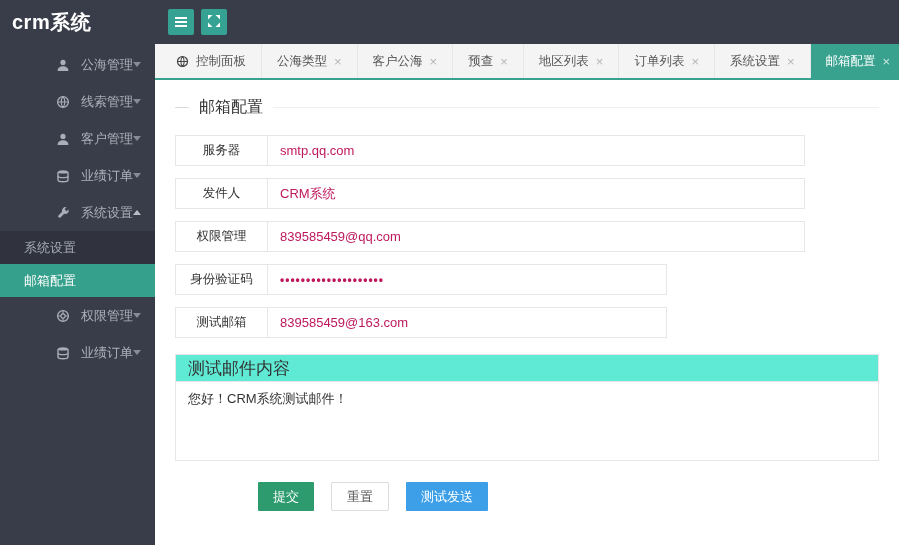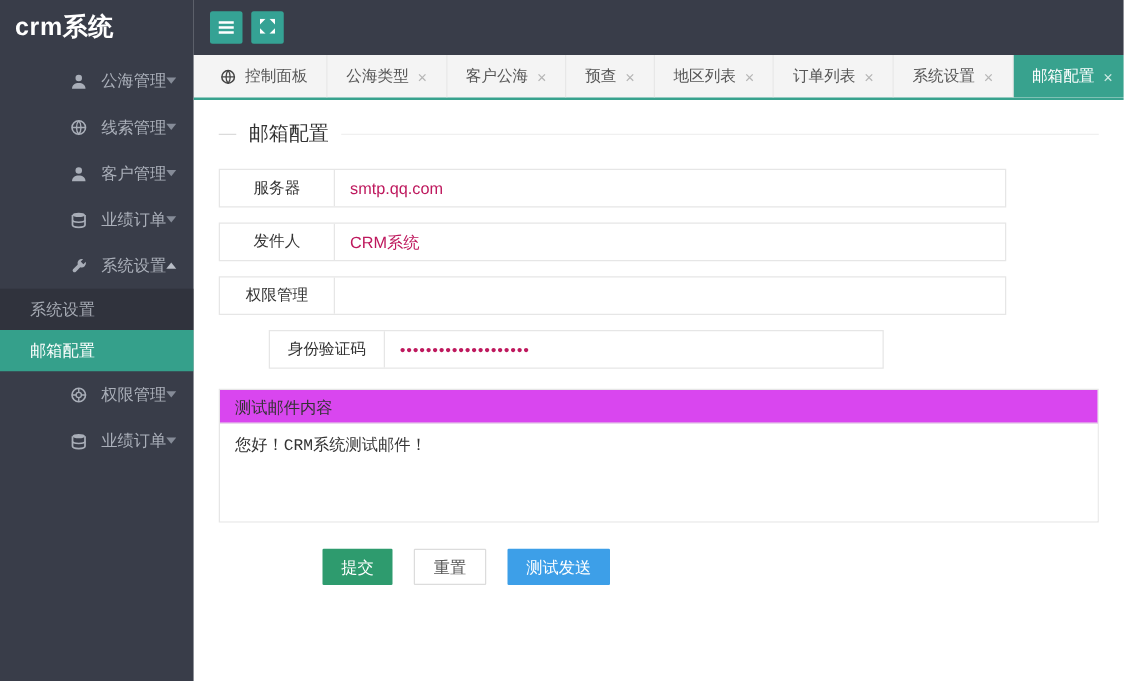--- a/index.html
+++ b/index.html
@@ -36,28 +36,28 @@
 
   
   .content { flex: 1; background: #fff; padding: 13px 20px 0 20px; position: relative; overflow: hidden; }
   .field-title { display: flex; align-items: center; gap: 10px; margin: 4px 0 17px 0; }
   .ft-dash { width: 14px; height: 1px; background: #DBDBDB; }
   .ft-rule { flex: 1; height: 1px; background: #F0F0F0; }
   .page-title { font-size: 16px; font-weight: normal; color: #333; }
 
   .form-row { display: flex; align-items: stretch; height: 31px; border: 1px solid #E6E6E6; background: #fff; margin-bottom: 12px; }
   .form-row.wide { width: 630px; }
-  .form-row.narrow { width: 492px; margin-left: 40px; }
+  .form-row.narrow { width: 492px; }
   .form-label { width: 92px; flex-shrink: 0; border-right: 1px solid #E6E6E6; display: flex; align-items: center; justify-content: center; font-size: 12.5px; color: #333; }
   .form-input { flex: 1; border: none; outline: none; background: transparent; padding: 0 12px; font-size: 13px; color: #be185d; font-family: inherit; }
   .form-input.password { letter-spacing: 1px; font-weight: bold; font-size: 12px; }
 
   .ta-block { width: 704px; border: 1px solid #E6E6E6; margin-top: 16px; }
-  .ta-header { height: 27px; line-height: 27px; padding-left: 12px; font-size: 13px; color: #333; border-bottom: 1px solid #E6E6E6; background: #d946ef; }
-  .ta-input { display: block; width: 100%; height: 78px; border: none; outline: none; resize: none; padding: 8px 12px; font-size: 13px; color: #333; font-family: Liberation Mono, monospace; }
+  .ta-header { height: 27px; line-height: 27px; padding-left: 12px; font-size: 17px; color: #333; border-bottom: 1px solid #E6E6E6; background: #5eead4; }
+  .ta-input { display: block; width: 100%; height: 78px; border: none; outline: none; resize: none; padding: 8px 12px; font-size: 13px; color: #333; font-family: Liberation Sans, sans-serif; }
 
   .btn-row { margin-top: 21px; padding-left: 83px; display: flex; gap: 17px; align-items: center; }
   .btn { height: 29px; padding: 0 15px; font-size: 13px; border: none; border-radius: 1px; cursor: pointer; font-family: inherit; }
   .btn.primary { background: #2E9B6E; color: #fff; }
   .btn.default { background: #fff; border: 1px solid #DCDCDC; color: #555; }
   .btn.info { background: #3D9FE8; color: #fff; }
 </style>
 </head>
 <body>
 
@@ -232,27 +232,32 @@
       </div>
 
 
       <div class="form-row wide">
         <label class="form-label">发件人</label>
         <input class="form-input" value="CRM系统" style="">
       </div>
 
       <div class="form-row wide">
         <label class="form-label">权限管理</label>
+        <input class="form-input" value="839585459@qq.com" style="">
       </div>
 
       <div class="form-row narrow">
         <label class="form-label">身份验证码</label>
         <input class="form-input password" value="••••••••••••••••••••" style="">
       </div>
 
+      <div class="form-row narrow">
+        <label class="form-label">测试邮箱</label>
+        <input class="form-input" value="839585459@163.com" style="">
+      </div>
 
       <div class="ta-block">
         <div class="ta-header">测试邮件内容</div>
         <textarea class="ta-input" style="">您好！CRM系统测试邮件！</textarea>
       </div>
 
       <div class="btn-row">
         <button class="btn primary">提交</button>
         <button class="btn default">重置</button>
         <button class="btn info">测试发送</button>

